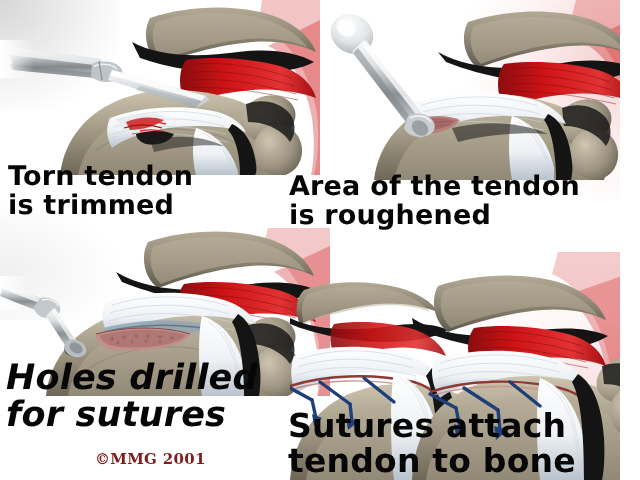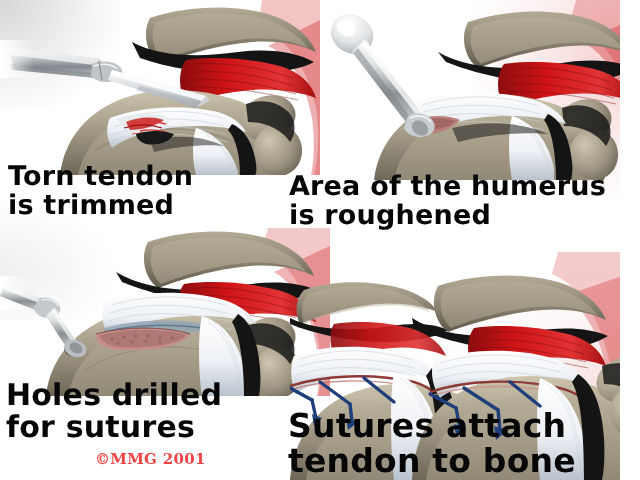--- a/index.html
+++ b/index.html
@@ -31,27 +31,27 @@
     font-family:"DejaVu Sans", sans-serif;
     font-weight:700;
     color:#060606;
     line-height:1.06;
     letter-spacing:.2px;
     white-space:pre-line;
     text-rendering:geometricPrecision;
   }
   #cap1{left:8px;  top:163px; font-size:27px;}
   #cap2{left:289px;top:173px; font-size:27px;}
-  #cap3{left:6px;  top:380px; font-size:30px;}
+  #cap3{left:6px;  top:360px; font-size:35px;font-style:italic;}
   #cap4{left:288px;top:409px; font-size:33px;}
 
   #copyright{
     position:absolute;left:95px;top:450px;
     font-family:"DejaVu Serif", serif;
-    font-weight:700;font-size:15px;color:#ef4444;
+    font-weight:700;font-size:15px;color:#7f1d1d;
     letter-spacing:.3px;
   }
 </style>
 </head>
 <body>
 
 <div id="figure">
 
   <div class="wash wash-tl"></div>
   <div class="wash wash-tr"></div>
@@ -555,21 +555,21 @@
         <g fill="#1f3f7a">
           <path d="M42 172 L54 176 L44 184 Z"></path>
           <path d="M82 174 L96 178 L84 188 Z"></path>
         </g>
       </g>
     </svg>
   </div>
 
   <div class="caption" id="cap1">Torn tendon
 is trimmed</div>
-  <div class="caption" id="cap2">Area of the humerus
+  <div class="caption" id="cap2">Area of the tendon
 is roughened</div>
   <div class="caption" id="cap3">Holes drilled
 for sutures</div>
   <div class="caption" id="cap4">Sutures attach
 tendon to bone</div>
 
   <div id="copyright">©MMG 2001</div>
 
 </div>
 

